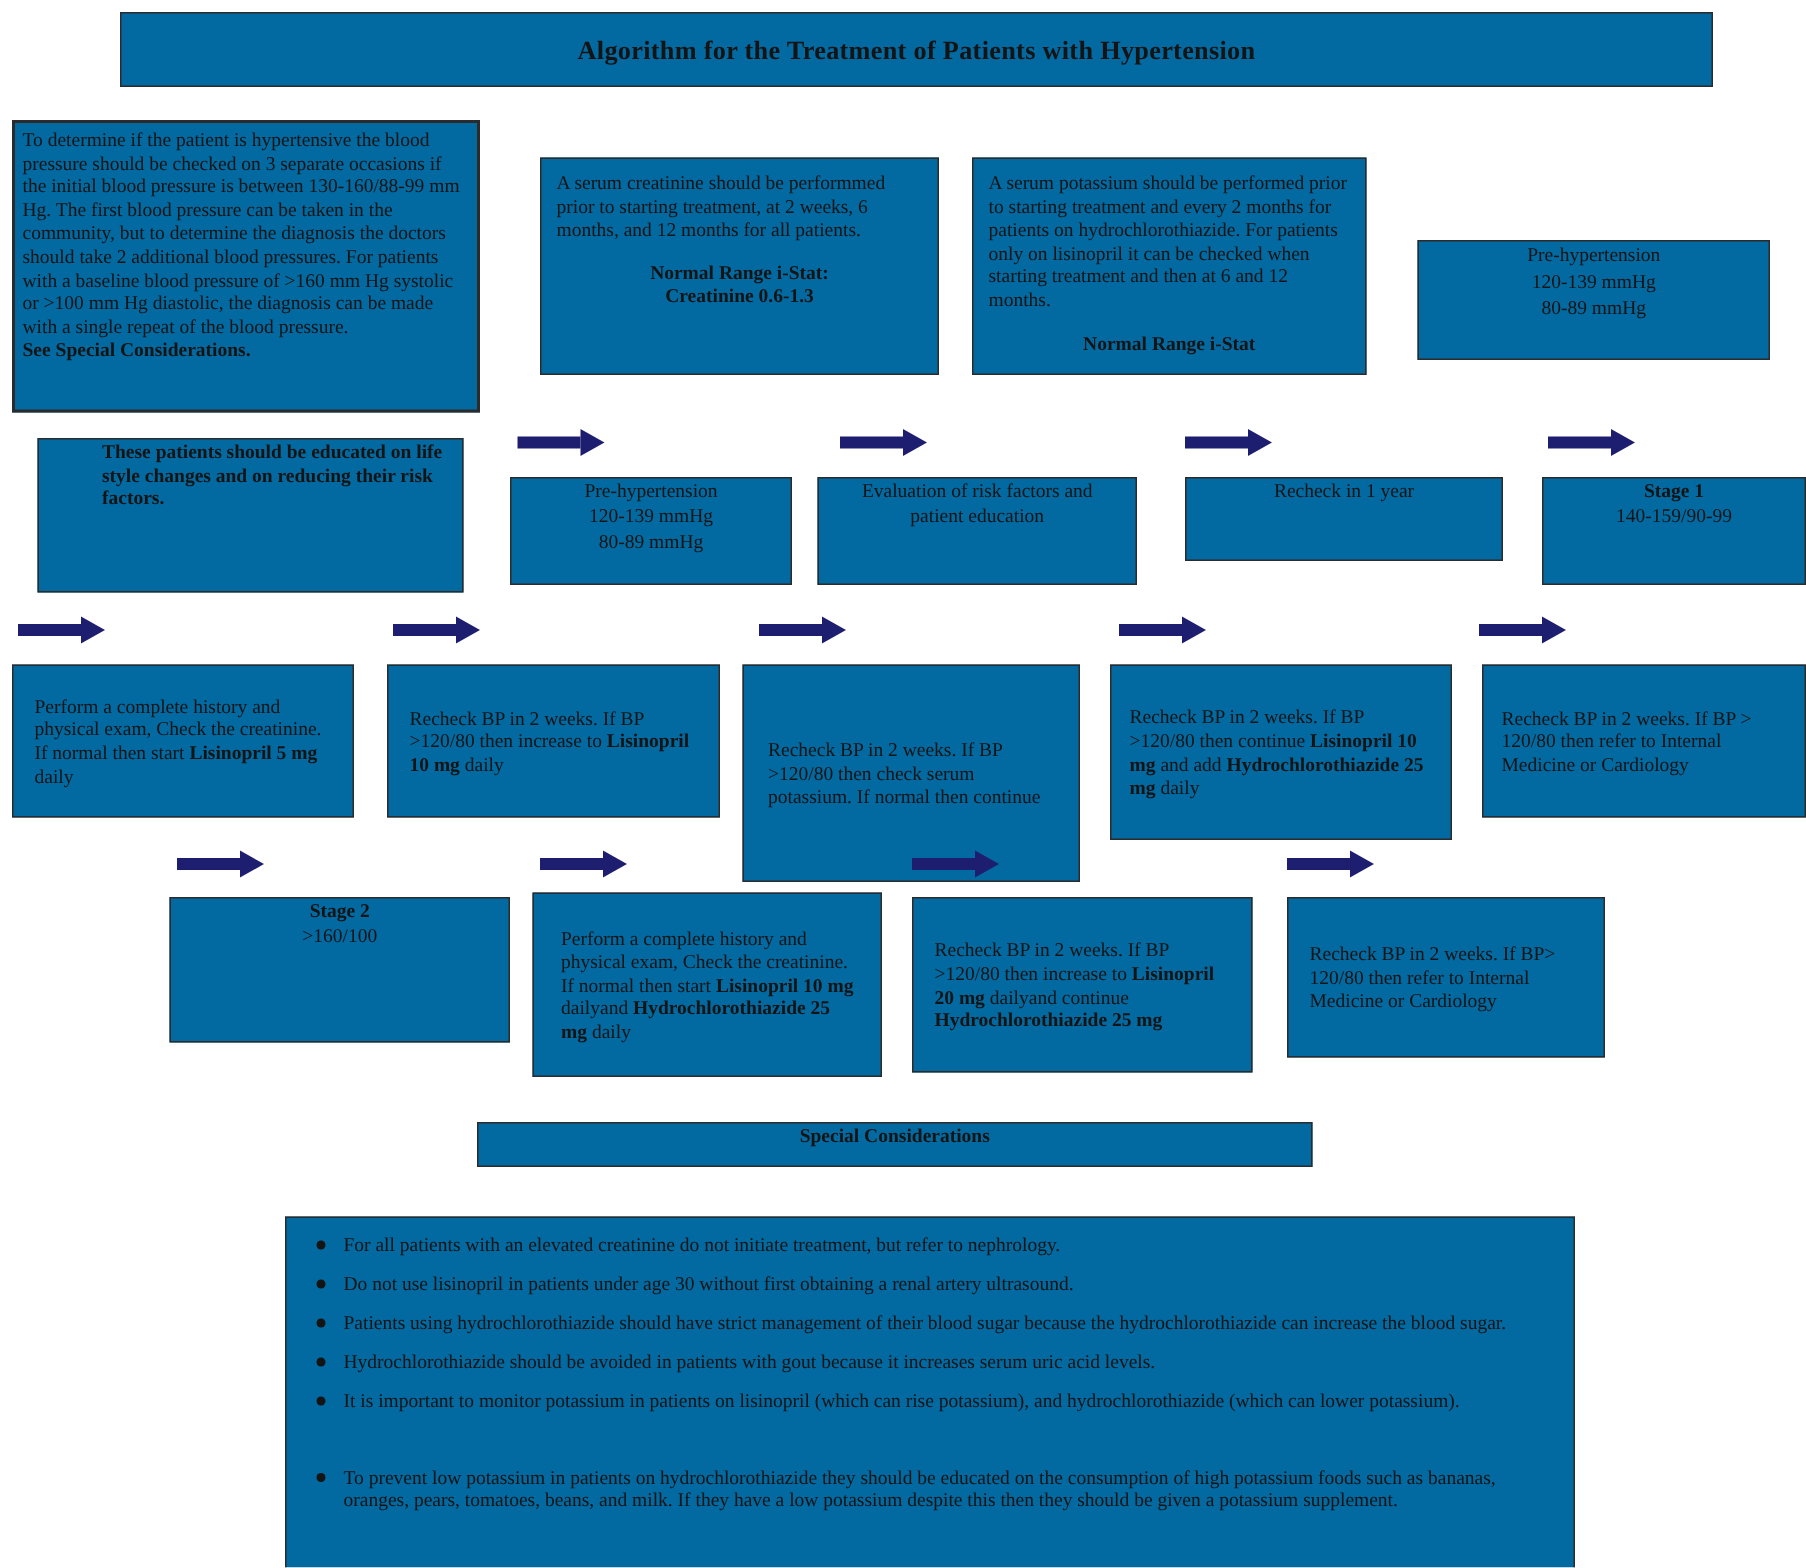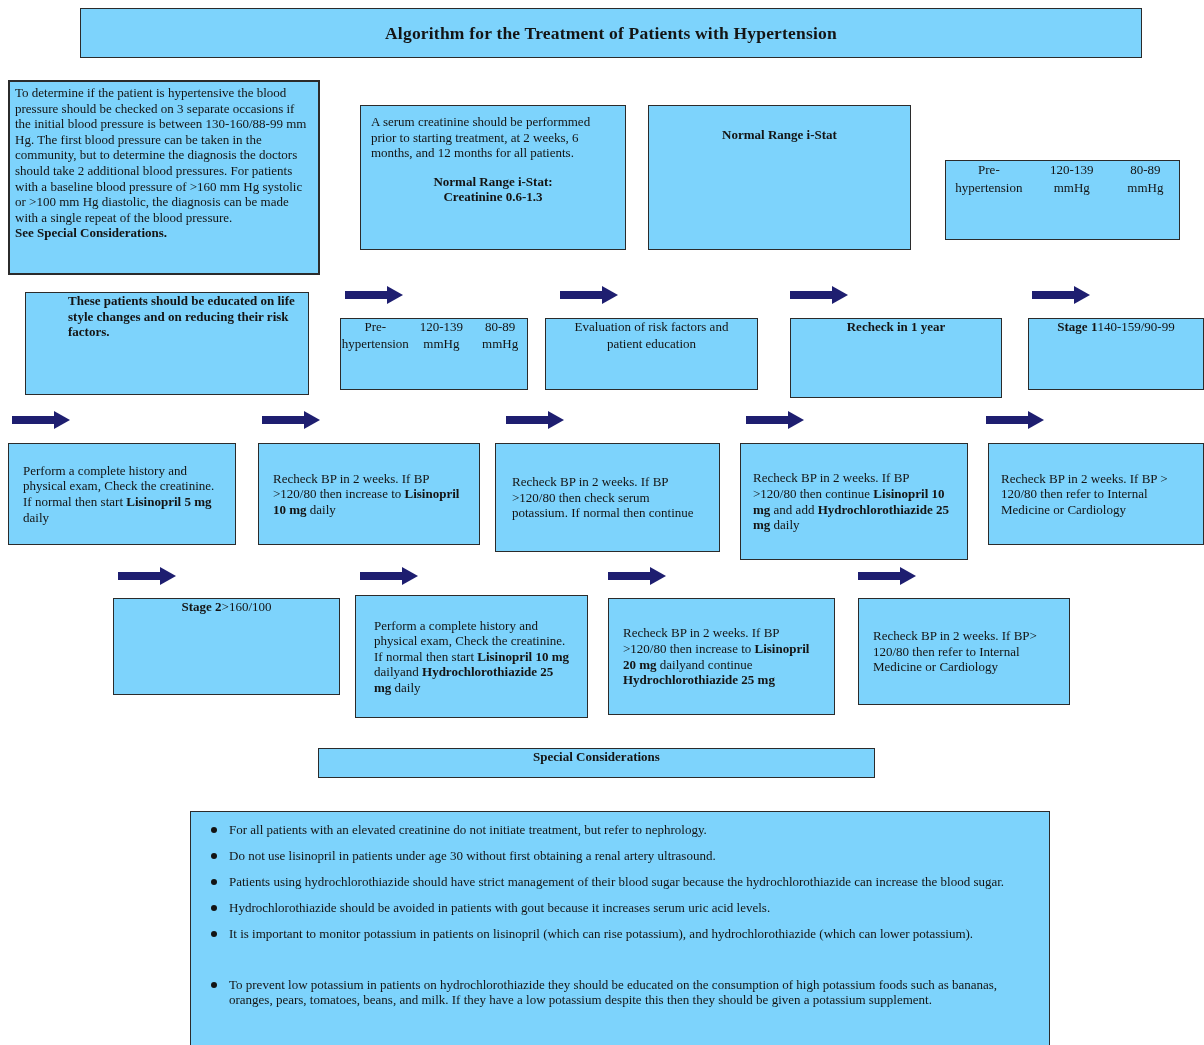--- a/index.html
+++ b/index.html
@@ -8,31 +8,31 @@
     position: relative;
     width: 1204px;
     height: 1045px;
     background: #ffffff;
     font-family: "Liberation Serif", "DejaVu Serif", serif;
     color: #141414;
     overflow: hidden;
   }
   .box {
     position: absolute;
-    background: #7dd3fc;
+    background: #0369a1;
     border: 1.5px solid #2b2b2b;
     font-size: 13px;
     line-height: 1.2;
   }
   .title-box {
     display: flex; align-items: center; justify-content: center;
     font-weight: bold; font-size: 17.5px; letter-spacing: .2px;
   }
   .pad { padding: 8px 10px; }
-  .vcenter { display: flex; flex-direction: row; justify-content: center; }
+  .vcenter { display: flex; flex-direction: column; justify-content: flex-start; }
   .ctext { text-align: center; }
   .bold { font-weight: bold; }
   .range { margin-top: 13px; text-align: center; font-weight: bold; }
   .flowtext { display: flex; align-items: center; }
   .flowtext .inner { width: 100%; }
   .arrow { position: absolute; width: 58px; height: 18px; }
   .arrow::before {
     content: ""; position: absolute; left: 0; top: 5px;
     width: 42px; height: 8px; background: #1e1e70;
   }
@@ -74,20 +74,21 @@
 
   <div class="box pad" style="left:360px; top:105px; width:266px; height:145px;">
     <div>A serum creatinine should be performmed prior to starting treatment, at 2 weeks, 6 months, and 12 months for all patients.</div>
     <div class="range">
       <div>Normal Range i-Stat:</div>
       <div>Creatinine 0.6-1.3</div>
     </div>
   </div>
 
   <div class="box pad" style="left:648px; top:105px; width:263px; height:145px;">
+    <div>A serum potassium should be performed prior to starting treatment and every 2 months for patients on hydrochlorothiazide. For patients only on lisinopril it can be checked when starting treatment and then at 6 and 12 months.</div>
     <div class="range">
       <div>Normal Range i-Stat</div>
     </div>
   </div>
 
   <div class="box vcenter ctext" style="left:945px; top:160px; width:235px; height:80px; line-height:1.35;">
     <div>Pre-hypertension</div>
     <div>120-139 mmHg</div>
     <div>80-89 mmHg</div>
   </div>
@@ -104,21 +105,21 @@
   <div class="box vcenter ctext" style="left:340px; top:318px; width:188px; height:72px; line-height:1.3;">
     <div>Pre-hypertension</div>
     <div>120-139 mmHg</div>
     <div>80-89 mmHg</div>
   </div>
 
   <div class="box vcenter ctext" style="left:545px; top:318px; width:213px; height:72px; padding:0 20px; line-height:1.3;">
     <span>Evaluation of risk factors and patient education</span>
   </div>
 
-  <div class="box vcenter ctext" style="left:790px; top:318px; width:212px; height:80px;font-weight:bold;">
+  <div class="box vcenter ctext" style="left:790px; top:318px; width:212px; height:56px;">
     <span>Recheck in 1 year</span>
   </div>
 
   <div class="box vcenter ctext" style="left:1028px; top:318px; width:176px; height:72px; line-height:1.3;">
     <div class="bold">Stage 1</div>
     <div>140-159/90-99</div>
   </div>
 
   <div class="arrow" style="left:12px; top:411px;"></div>
   <div class="arrow" style="left:262px; top:411px;"></div>
@@ -127,21 +128,21 @@
   <div class="arrow" style="left:986px; top:411px;"></div>
 
   <div class="box flowtext" style="left:8px; top:443px; width:228px; height:102px; padding:8px 14px;">
     <div class="inner"><span>Perform a complete history and physical exam, Check the creatinine. If normal then start </span><b>Lisinopril 5 mg</b><span> daily</span></div>
   </div>
 
   <div class="box flowtext" style="left:258px; top:443px; width:222px; height:102px; padding:8px 14px;">
     <div class="inner"><span>Recheck BP in 2 weeks. If BP &gt;120/80 then increase to </span><b>Lisinopril 10 mg</b><span> daily</span></div>
   </div>
 
-  <div class="box flowtext" style="left:495px; top:443px; width:225px; height:109px; padding:8px 16px;">
+  <div class="box flowtext" style="left:495px; top:443px; width:225px; height:145px; padding:8px 16px;">
     <div class="inner"><span>Recheck BP in 2 weeks. If BP &gt;120/80 then check serum potassium. If normal then continue</span></div>
   </div>
 
   <div class="box flowtext" style="left:740px; top:443px; width:228px; height:117px; padding:20px 12px;">
     <div class="inner"><span>Recheck BP in 2 weeks. If BP &gt;120/80 then continue </span><b>Lisinopril 10 mg</b><span> and add </span><b>Hydrochlorothiazide 25 mg</b><span> daily</span></div>
   </div>
 
   <div class="box flowtext" style="left:988px; top:443px; width:216px; height:102px; padding:8px 12px;">
     <div class="inner"><span>Recheck BP in 2 weeks. If BP &gt; 120/80 then refer to Internal Medicine or Cardiology</span></div>
   </div>

